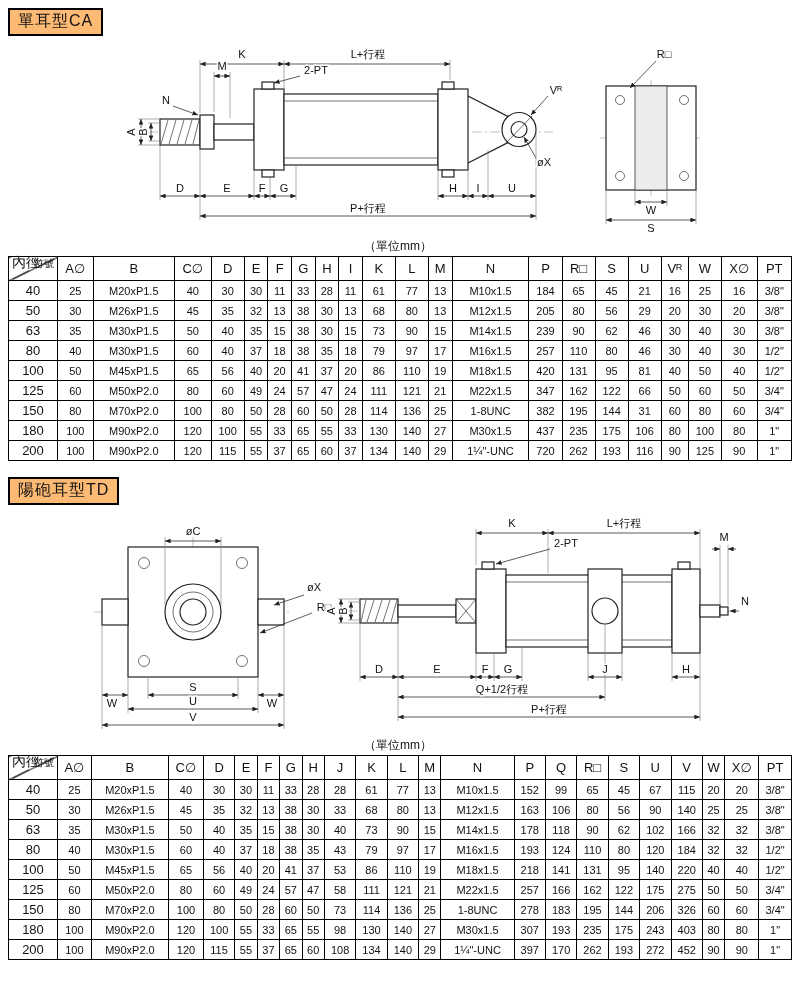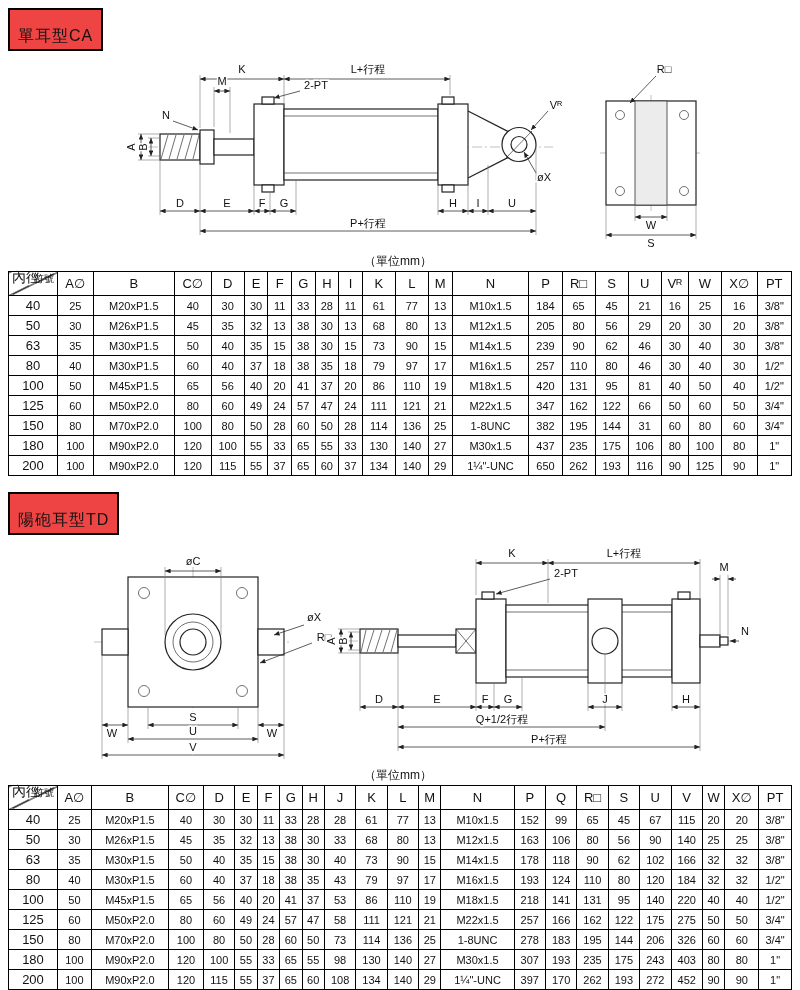--- a/index.html
+++ b/index.html
@@ -1,19 +1,19 @@
 <!DOCTYPE html>
 <html><head>
 <meta charset="utf-8">
 <style>
   html,body{margin:0;padding:0;background:#fff;color:#111;
     font-family:"Liberation Sans","DejaVu Sans",sans-serif;}
   .page{width:800px;min-height:990px;box-sizing:border-box;padding:6px 8px;background:#fff;}
-  .title-box{display:inline-block;border:2px solid #000;padding:16px 8px 2px 8px;
-    font-size:16px;letter-spacing:1px;margin:2px 8px 2px 0;background:#ef4444;}
+  .title-box{display:inline-block;border:2px solid #000;padding:1px 8px 2px 8px;
+    font-size:16px;letter-spacing:1px;margin:2px 8px 2px 0;background:#fdba74;}
   .unit-note{text-align:center;font-size:12px;padding:0 4px 1px 0;}
   table.spec{border-collapse:collapse;width:100%;background:#fff;}
   table.spec th,table.spec td{border:1px solid #000;text-align:center;vertical-align:middle;
     padding:1px 1px;font-weight:normal;font-size:11px;height:17px;white-space:nowrap;}
   table.spec thead th{font-size:13px;height:21px;}
   table.spec td.bore{font-size:13px;width:44px;}
   th.corner{position:relative;width:46px;padding:0;
     background:linear-gradient(to bottom right,transparent calc(50% - 0.6px),#000 calc(50% - 0.6px),#000 calc(50% + 0.6px),transparent calc(50% + 0.6px));}
   th.corner .c-top{position:absolute;top:0;right:3px;font-size:10px;}
   th.corner .c-bot{position:absolute;bottom:8px;left:3px;font-size:14px;}
@@ -392,21 +392,21 @@
           <td>115</td>
           <td>55</td>
           <td>37</td>
           <td>65</td>
           <td>60</td>
           <td>37</td>
           <td>134</td>
           <td>140</td>
           <td>29</td>
           <td>1¼"-UNC</td>
-          <td>650</td>
+          <td>720</td>
           <td>262</td>
           <td>193</td>
           <td>116</td>
           <td>90</td>
           <td>125</td>
           <td>90</td>
           <td>1"</td>
         </tr>
       </tbody>
     </table>

